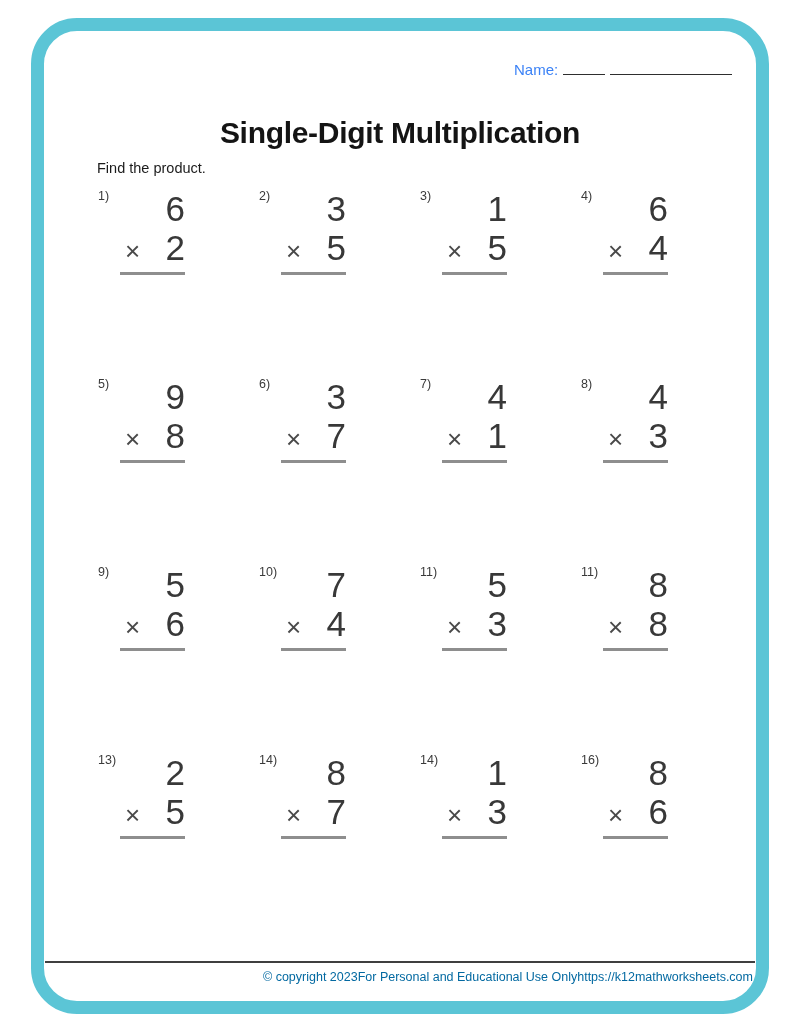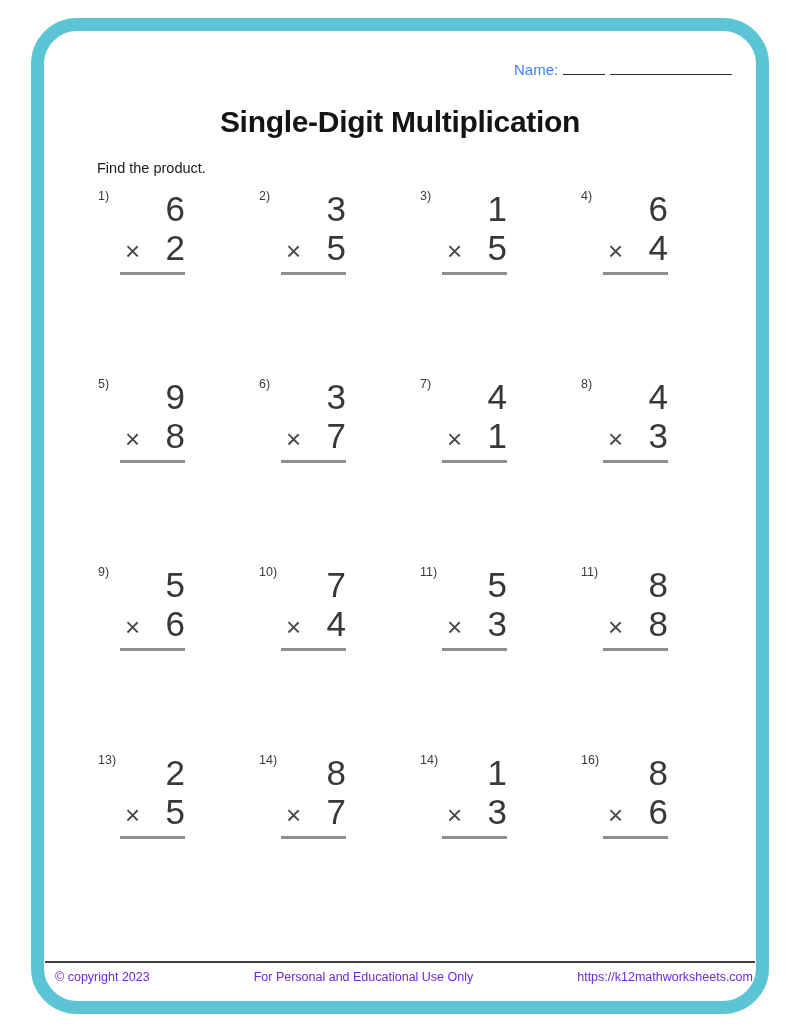--- a/index.html
+++ b/index.html
@@ -42,21 +42,21 @@
     height: 13px;
     border-bottom: 1.6px solid #2e2e2e;
     vertical-align: baseline;
   }
   .seg-short { width: 42px; margin-left: 5px; }
   .seg-long  { width: 122px; margin-left: 5px; }
 
   
   .title {
     position: absolute;
-    top: 105px;
+    top: 116px;
     left: 0;
     width: 100%;
     text-align: center;
     font-size: 30px;
     font-weight: bold;
     letter-spacing: -0.3px;
     color: #141414;
   }
 
   
@@ -126,23 +126,23 @@
     right: 45px;
     top: 961px;
     border-top: 2px solid #3f3f3f;
   }
   .footer {
     position: absolute;
     left: 55px;
     right: 47px;
     top: 970px;
     display: flex;
-    justify-content: space-between;
+    justify-content: flex-end;
     font-size: 12.5px;
-    color: #6d28d9;
+    color: #0369a1;
   }
 </style>
 </head>
 <body>
 
 <div class="frame"></div>
 
 <div class="name-row">
   <span>Name:</span><span class="name-line-seg seg-short"></span><span class="name-line-seg seg-long"></span>
 </div>

